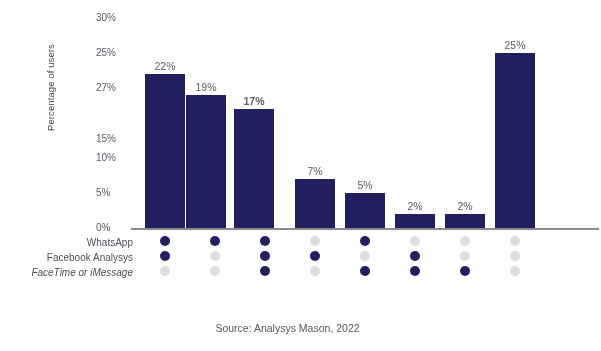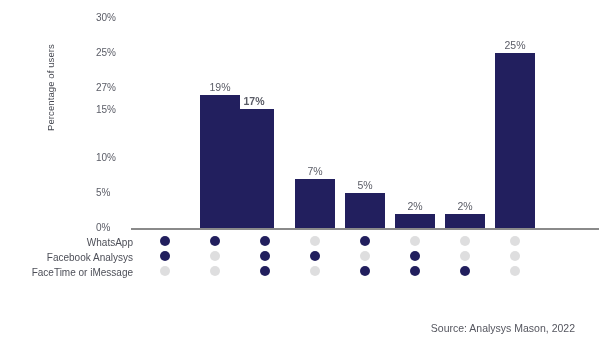--- a/index.html
+++ b/index.html
@@ -115,44 +115,48 @@
   }
   .dot.on  { background: #221f5e; }
   .dot.off { background: #dededf; }
 
   
   #source {
     position: absolute;
     left: 0;
     top: 322px;
     width: 575px;
-    text-align: right;
+    text-align: center;
     font-size: 10.5px;
     color: #55565f;
   }
 </style>
 </head>
 <body>
 
 <div id="figure">
 
   <div id="y-axis-title">Percentage of users</div>
 
   <div id="y-ticks">
       <div class="y-tick" style="top: 223px;">0%</div>
       <div class="y-tick" style="top: 188px;">5%</div>
       <div class="y-tick" style="top: 153px;">10%</div>
-      <div class="y-tick" style="top: 105px;">15%</div>
+      <div class="y-tick" style="top: 134px;">15%</div>
       <div class="y-tick" style="top: 83px;">27%</div>
       <div class="y-tick" style="top: 48px;">25%</div>
       <div class="y-tick" style="top: 13px;">30%</div>
     </div>
 
   <div id="plot" style="left: 0px; top: 0px; width: 601px; height: 228px;">
-      <div class="bar-slot" style="left: 198px; height: 210px;">
+      <div class="bar-slot" style="left: 143px; height: 210px;">
+        <div class="bar" style="height: 154px; background: rgb(34, 31, 94);"></div>
+        <div class="bar-label" style="bottom: 156px;">22%</div>
+      </div>
+      <div class="bar-slot" style="left: 184px; height: 210px;">
         <div class="bar" style="height: 133px; background: rgb(34, 31, 94);"></div>
         <div class="bar-label" style="bottom: 135px;">19%</div>
       </div>
       <div class="bar-slot" style="left: 232px; height: 210px; font-weight: bold;">
         <div class="bar" style="height: 119px; background: rgb(34, 31, 94);"></div>
         <div class="bar-label" style="bottom: 121px;">17%</div>
       </div>
       <div class="bar-slot" style="left: 293px; height: 210px;">
         <div class="bar" style="height: 49px; background: rgb(34, 31, 94);"></div>
         <div class="bar-label" style="bottom: 51px;">7%</div>
@@ -189,21 +193,21 @@
       <div class="dot off" style="background: rgb(222, 222, 223); left: 510px; top: 2px;"></div>
       <div class="matrix-row-label" style="top: 18px;">Facebook Analysys</div>
       <div class="dot on" style="background: rgb(34, 31, 94); left: 160px; top: 17px;"></div>
       <div class="dot off" style="background: rgb(222, 222, 223); left: 210px; top: 17px;"></div>
       <div class="dot on" style="background: rgb(34, 31, 94); left: 260px; top: 17px;"></div>
       <div class="dot on" style="background: rgb(34, 31, 94); left: 310px; top: 17px;"></div>
       <div class="dot off" style="background: rgb(222, 222, 223); left: 360px; top: 17px;"></div>
       <div class="dot on" style="background: rgb(34, 31, 94); left: 410px; top: 17px;"></div>
       <div class="dot off" style="background: rgb(222, 222, 223); left: 460px; top: 17px;"></div>
       <div class="dot off" style="background: rgb(222, 222, 223); left: 510px; top: 17px;"></div>
-      <div class="matrix-row-label" style="top: 33px;">FaceTime or iMessage</div>
+      <div class="matrix-row-label" style="top: 33px; font-style: italic;">FaceTime or iMessage</div>
       <div class="dot off" style="background: rgb(222, 222, 223); left: 160px; top: 32px;"></div>
       <div class="dot off" style="background: rgb(222, 222, 223); left: 210px; top: 32px;"></div>
       <div class="dot on" style="background: rgb(34, 31, 94); left: 260px; top: 32px;"></div>
       <div class="dot off" style="background: rgb(222, 222, 223); left: 310px; top: 32px;"></div>
       <div class="dot on" style="background: rgb(34, 31, 94); left: 360px; top: 32px;"></div>
       <div class="dot on" style="background: rgb(34, 31, 94); left: 410px; top: 32px;"></div>
       <div class="dot on" style="background: rgb(34, 31, 94); left: 460px; top: 32px;"></div>
       <div class="dot off" style="background: rgb(222, 222, 223); left: 510px; top: 32px;"></div>
     </div>
 

